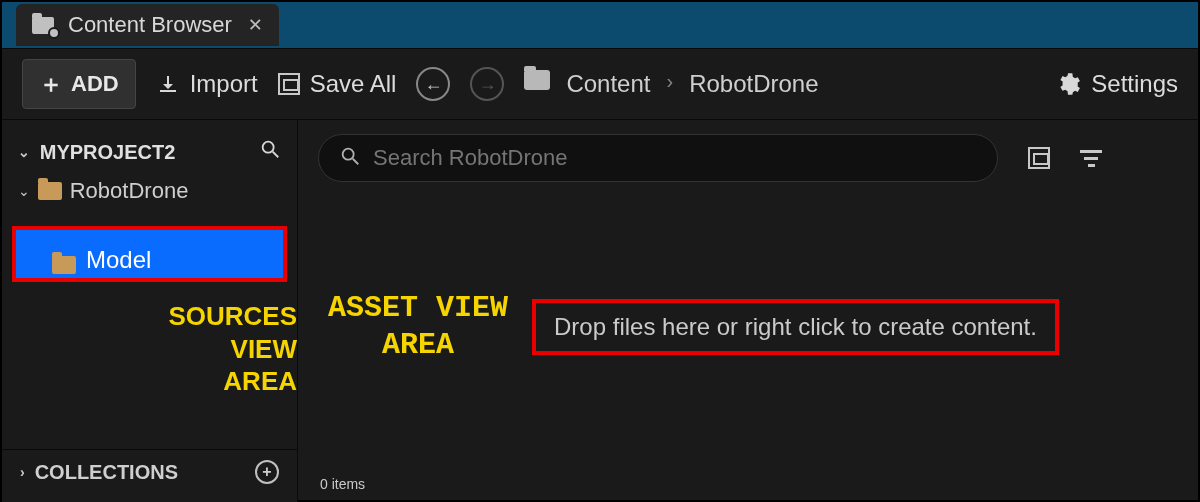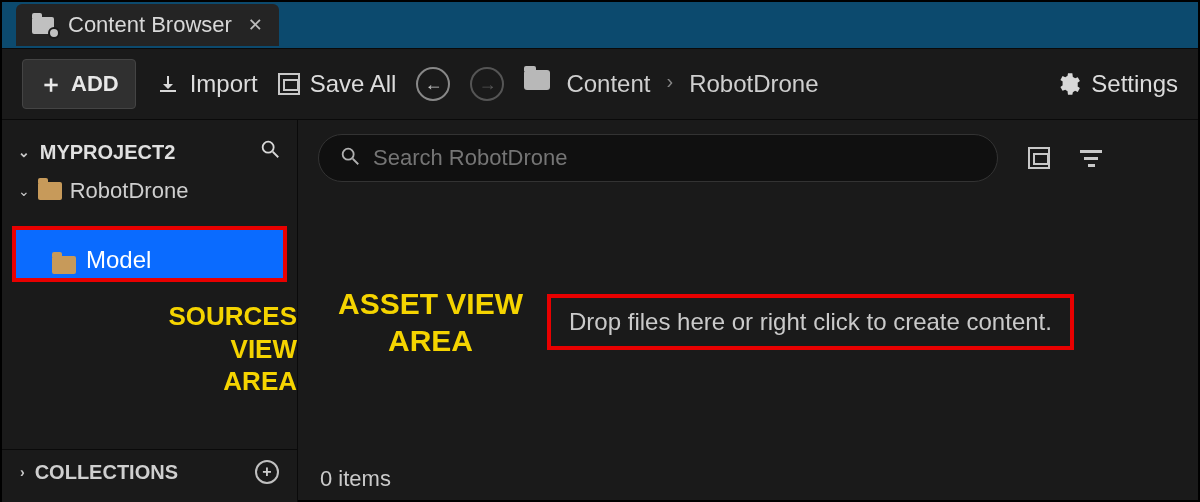--- a/index.html
+++ b/index.html
@@ -216,31 +216,31 @@
   display: flex;
   align-items: center;
   gap: 24px;
 }
 .asset-annot {
   color: #f5d400;
   font-weight: 800;
   font-size: 30px;
   line-height: 1.25;
   text-align: center;
-  font-family: Liberation Sans, sans-serif;
-  margin-left: 20px;
+  font-family: Liberation Mono, monospace;
+  margin-left: 10px;
 }
 .drop-hint {
   border: 4px solid #e80000;
   color: #cacaca;
   font-size: 24px;
   padding: 10px 18px;
 }
 .status {
-  font-size: 22px;
+  font-size: 14px;
   color: #cacaca;
   padding: 4px 2px;
 }
 .floppy {
   width: 22px; height: 22px;
   border: 2px solid #c8c8c8;
   position: relative;
 }
 .floppy::after {
   content: "";

